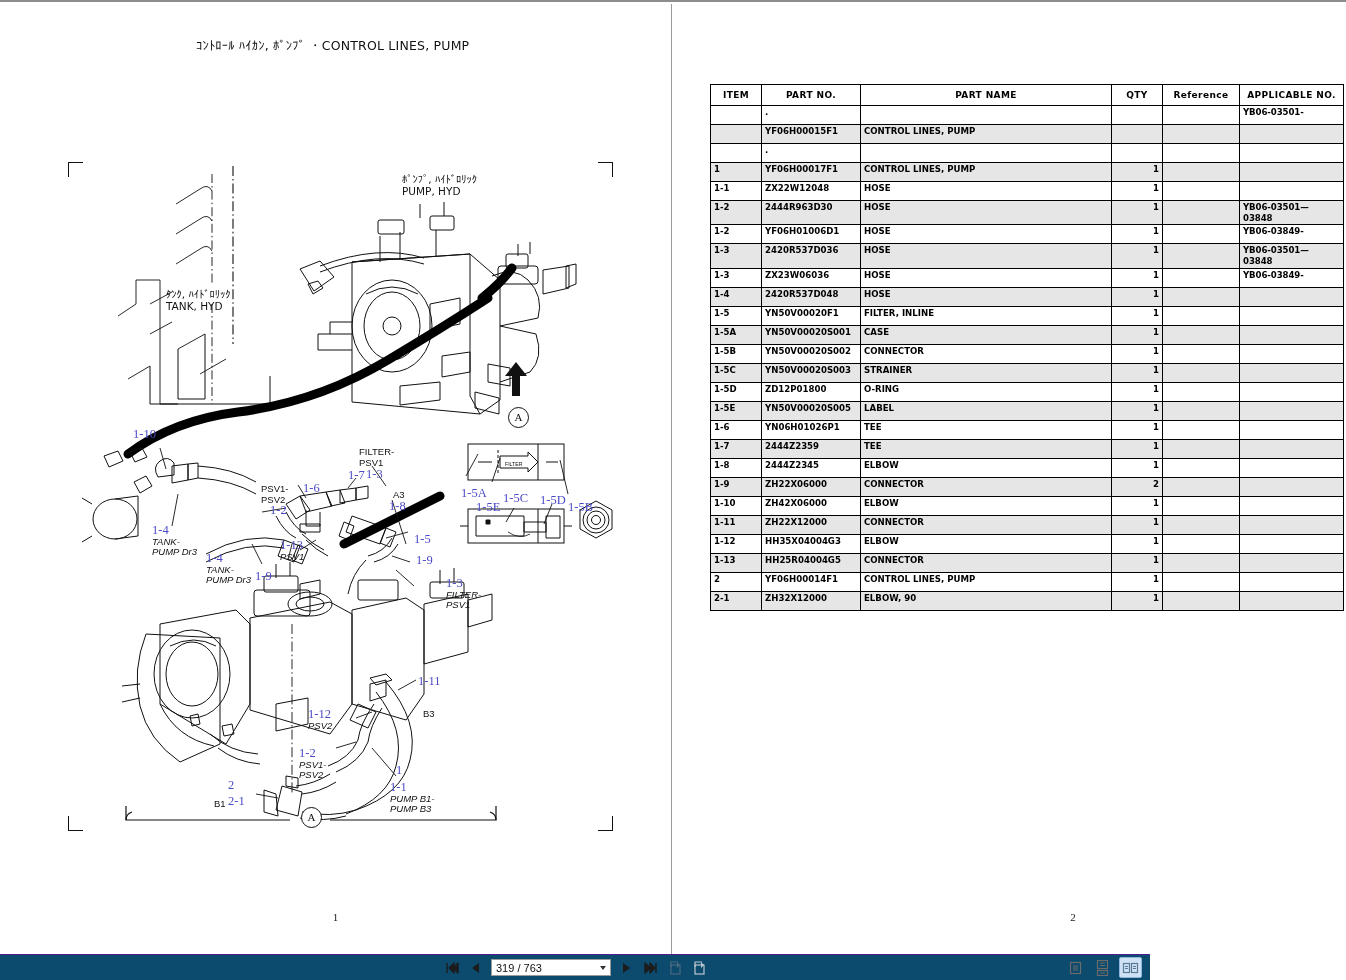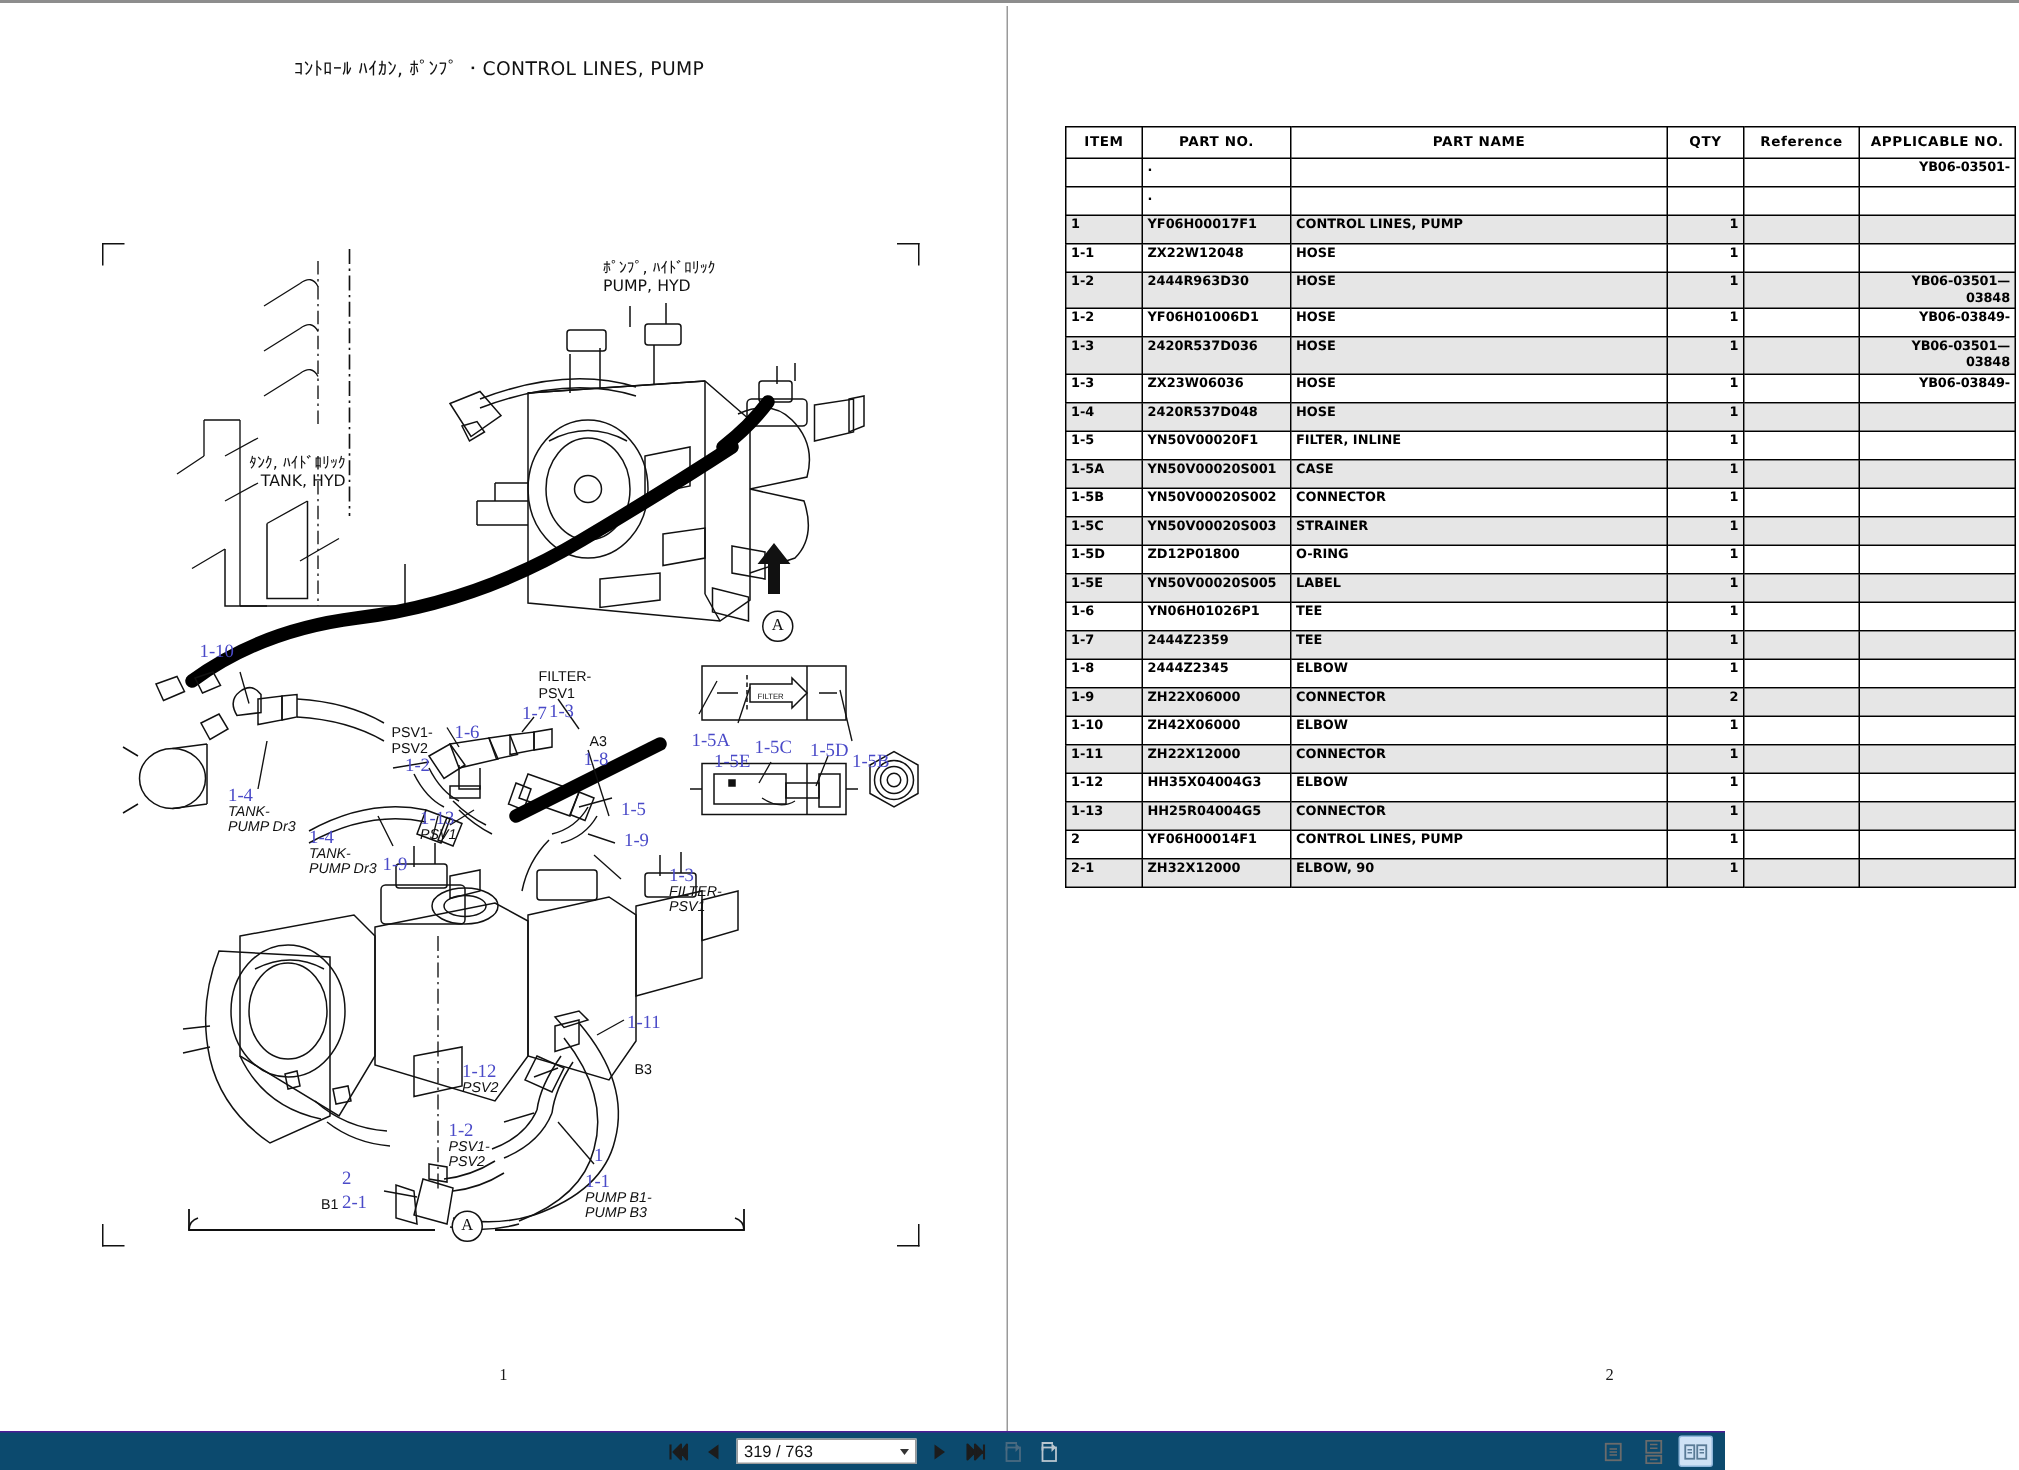--- a/index.html
+++ b/index.html
@@ -71,21 +71,21 @@
   table.parts thead th{
     text-align:center;font-size:9px;height:18px;background:#fff;letter-spacing:.4px;
   }
   table.parts td{vertical-align:top;line-height:1.25;}
   tr.alt td{background:#e6e6e6;}
   .c-item{width:44px;text-align:left;}
   .c-part{width:92px;text-align:left;}
   .c-name{width:244px;text-align:left;}
   .c-qty{width:44px;text-align:right;padding-right:6px;}
   .c-ref{width:70px;text-align:center;}
-  .c-app{width:97px;text-align:right;}
+  .c-app{width:97px;text-align:left;}
   td.c-app{letter-spacing:-0.1px;}
 
   
   .toolbar{
     position:absolute;left:0;bottom:0;width:1150px;height:25px;
     background:#0c4a6e;border-top:1px solid #4c1d95;
   }
   .tb-center{
     position:absolute;left:0;right:0;top:0;height:25px;
     display:flex;align-items:center;justify-content:center;gap:7px;
@@ -330,21 +330,21 @@
           <path d="M396 772 L372 744"></path>
           <path d="M256 790 L278 794"></path>
         </g>
       </g>
     </svg>
 
     <div class="lbl jp" style="left:402px;top:170px;">
       <span>ﾎﾟﾝﾌﾟ, ﾊｲﾄﾞﾛﾘｯｸ</span><br>
       <span>PUMP, HYD</span>
     </div>
-    <div class="lbl jp" style="left:166px;top:300px;text-align:right;">
+    <div class="lbl jp" style="left:166px;top:285px;">
       <span>ﾀﾝｸ, ﾊｲﾄﾞﾛﾘｯｸ</span><br>
       <span>TANK, HYD</span>
     </div>
 
     <div class="circA" style="left:508px;top:403px;">A</div>
     <div class="circA" style="left:301px;top:803px;">A</div>
 
     <div class="cal" style="left:133px;top:424px;">1-10</div>
 
     <div class="cal" style="left:152px;top:520px;">
@@ -441,20 +441,28 @@
         </thead>
         <tbody id="parts-body">
             <tr>
               <td class="c-item"></td>
               <td class="c-part">.</td>
               <td class="c-name"></td>
               <td class="c-qty"></td>
               <td class="c-ref"></td>
               <td class="c-app">YB06-03501-</td>
             </tr>
+            <tr class="alt">
+              <td class="c-item"></td>
+              <td class="c-part">YF06H00015F1</td>
+              <td class="c-name">CONTROL LINES, PUMP</td>
+              <td class="c-qty"></td>
+              <td class="c-ref"></td>
+              <td class="c-app"></td>
+            </tr>
             <tr>
               <td class="c-item"></td>
               <td class="c-part">.</td>
               <td class="c-name"></td>
               <td class="c-qty"></td>
               <td class="c-ref"></td>
               <td class="c-app"></td>
             </tr>
             <tr class="alt">
               <td class="c-item">1</td>

